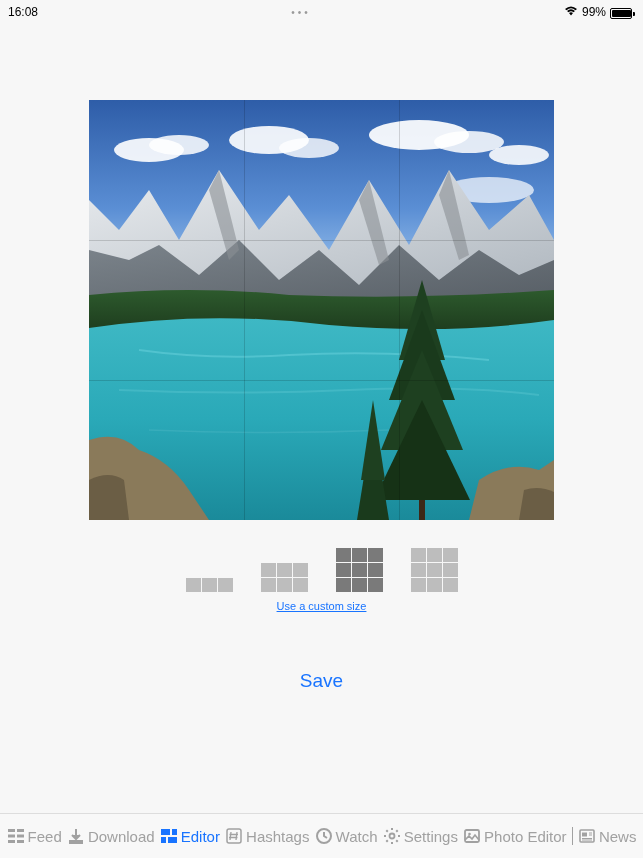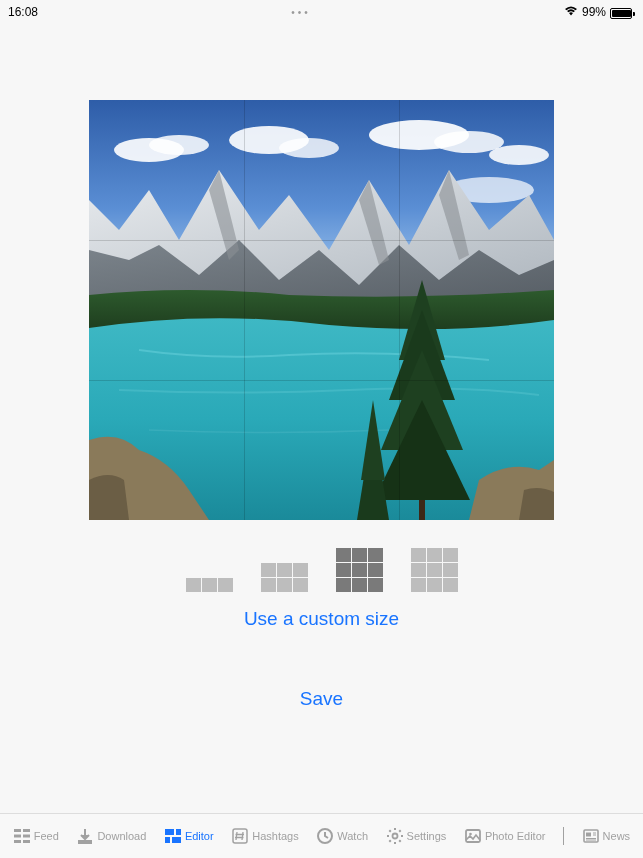--- a/index.html
+++ b/index.html
@@ -25,25 +25,25 @@
     .grid-line.h { left: 0; right: 0; height: 1px; }
     
     .layout-options { margin-top: 28px; display: flex; gap: 28px; align-items: flex-end; justify-content: center; }
     .layout-opt { display: grid; gap: 1px; cursor: pointer; }
     .layout-opt .cell { background: #bdbdbd; }
     .layout-opt.selected .cell { background: #7a7a7a; }
     .lo-3x1 { grid-template-columns: repeat(3, 15px); grid-template-rows: 14px; }
     .lo-3x2 { grid-template-columns: repeat(3, 15px); grid-template-rows: repeat(2, 14px); }
     .lo-3x3 { grid-template-columns: repeat(3, 15px); grid-template-rows: repeat(3, 14px); }
     
-    .custom-size-link { margin-top: 16px; color: #1974ff; font-size: 19px; cursor: pointer; }
+    .custom-size-link { margin-top: 8px; color: #1974ff; font-size: 11px; cursor: pointer; text-decoration: underline; }
     .save-btn { margin-top: 58px; color: #1974ff; font-size: 19px; font-weight: 400; cursor: pointer; background: none; border: none; }
     
     .tab-bar { position: absolute; bottom: 0; left: 0; right: 0; height: 45px; background: #f8f8f8; border-top: 1px solid #ddd; display: flex; align-items: center; justify-content: space-around; padding: 0 4px; }
-    .tab { display: flex; align-items: center; gap: 3px; color: #a1a1a1; font-size: 11px; cursor: pointer; }
+    .tab { display: flex; align-items: center; gap: 3px; color: #a1a1a1; font-size: 15px; cursor: pointer; }
     .tab.active { color: #1974ff; }
     .tab svg { width: 18px; height: 18px; }
     .tab-sep { width: 1px; height: 18px; background: #a1a1a1; }
   </style>
 </head>
 <body>
 
 <div class="status-bar">
   <div class="status-left">16:08</div>
   <div class="status-center">•••</div>

